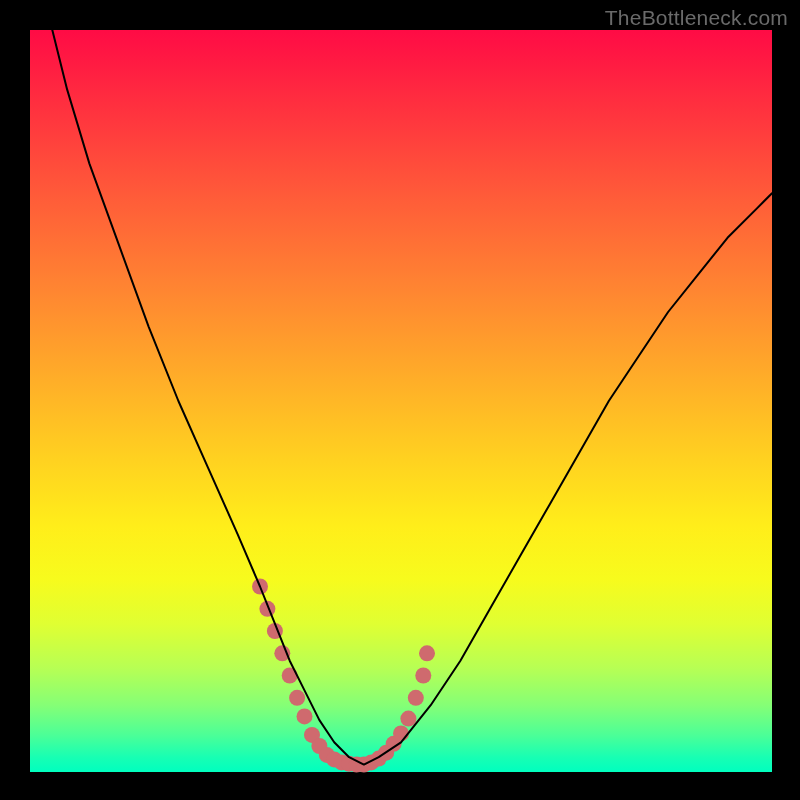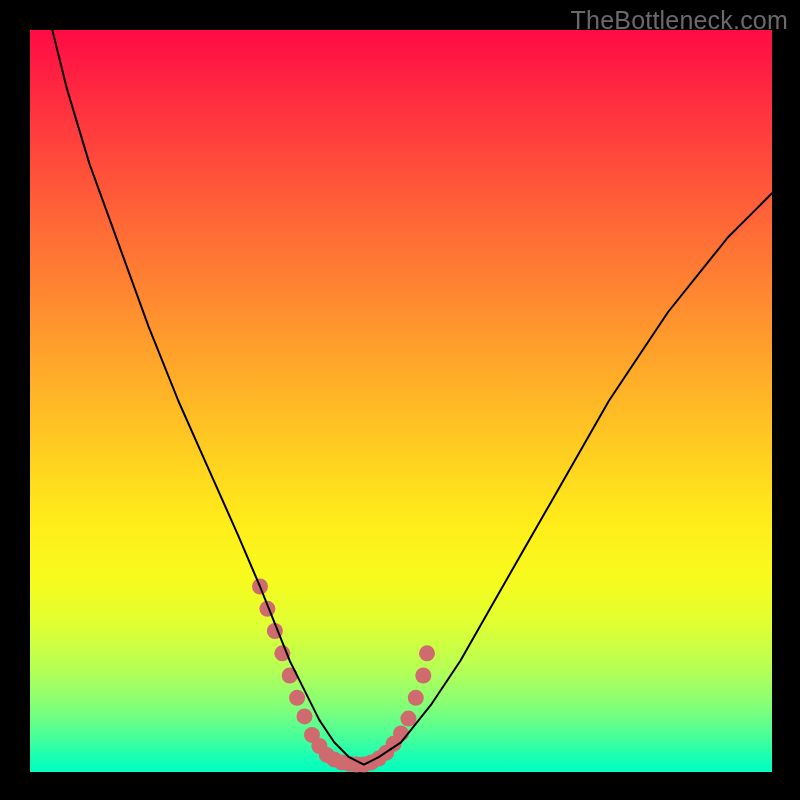--- a/index.html
+++ b/index.html
@@ -41,21 +41,21 @@
       #4cff97 95%,
       #18ffb3 98%,
       #00ffbf 100%
     );
   }
   .watermark {
     position: absolute;
     top: 6px;
     right: 12px;
     color: #6a6a6a;
-    font-size: 25px;
+    font-size: 21px;
     font-weight: 500;
     letter-spacing: 0.2px;
     user-select: none;
   }
   svg.chart-svg {
     position: absolute;
     left: 0;
     top: 0;
     width: 742px;
     height: 742px;

